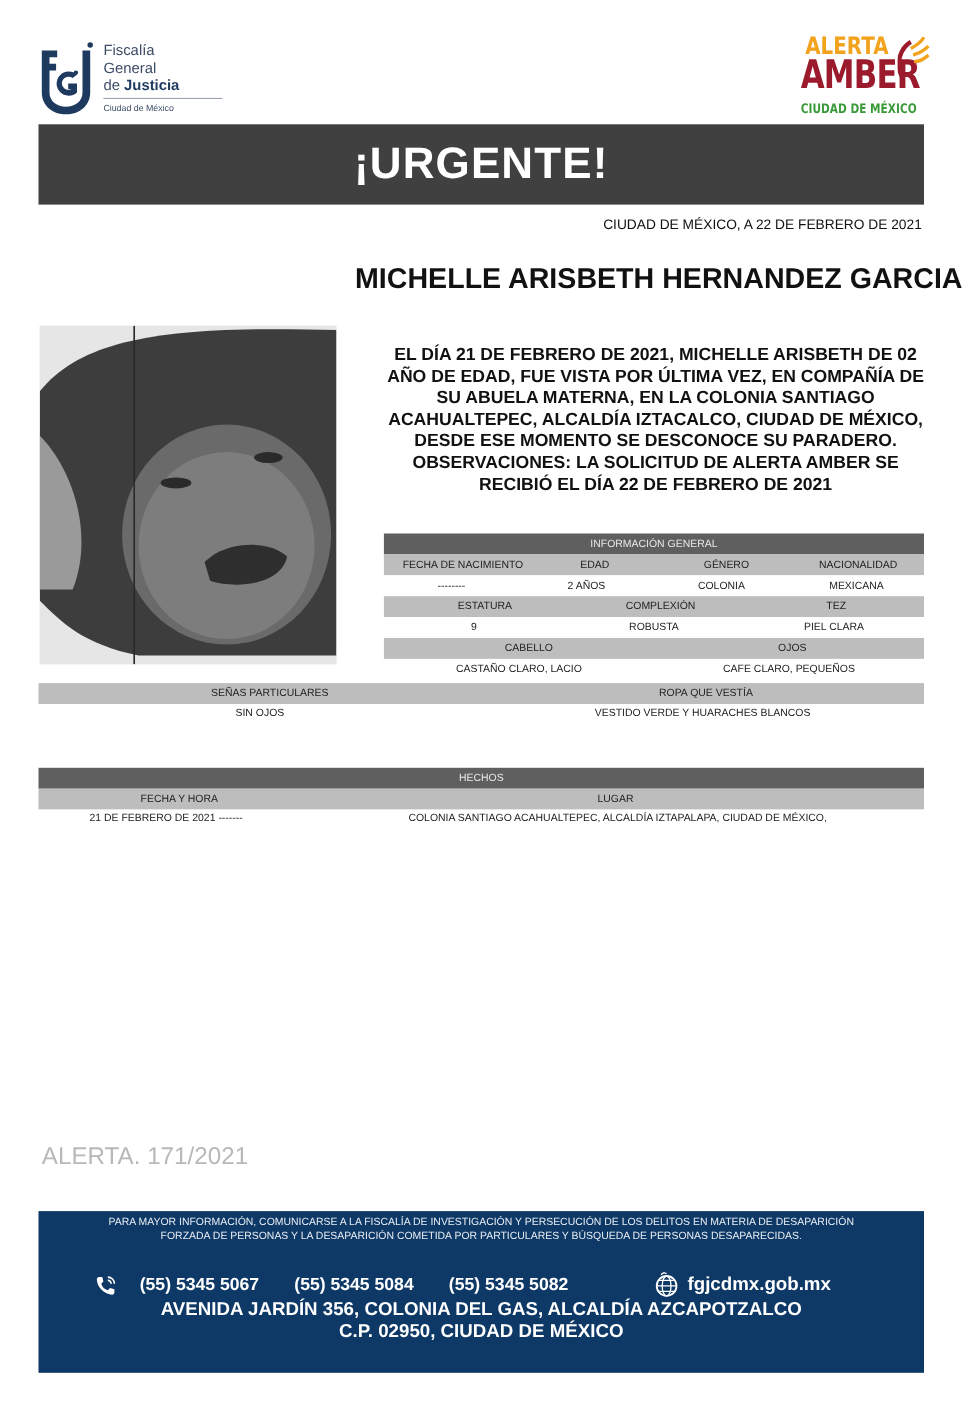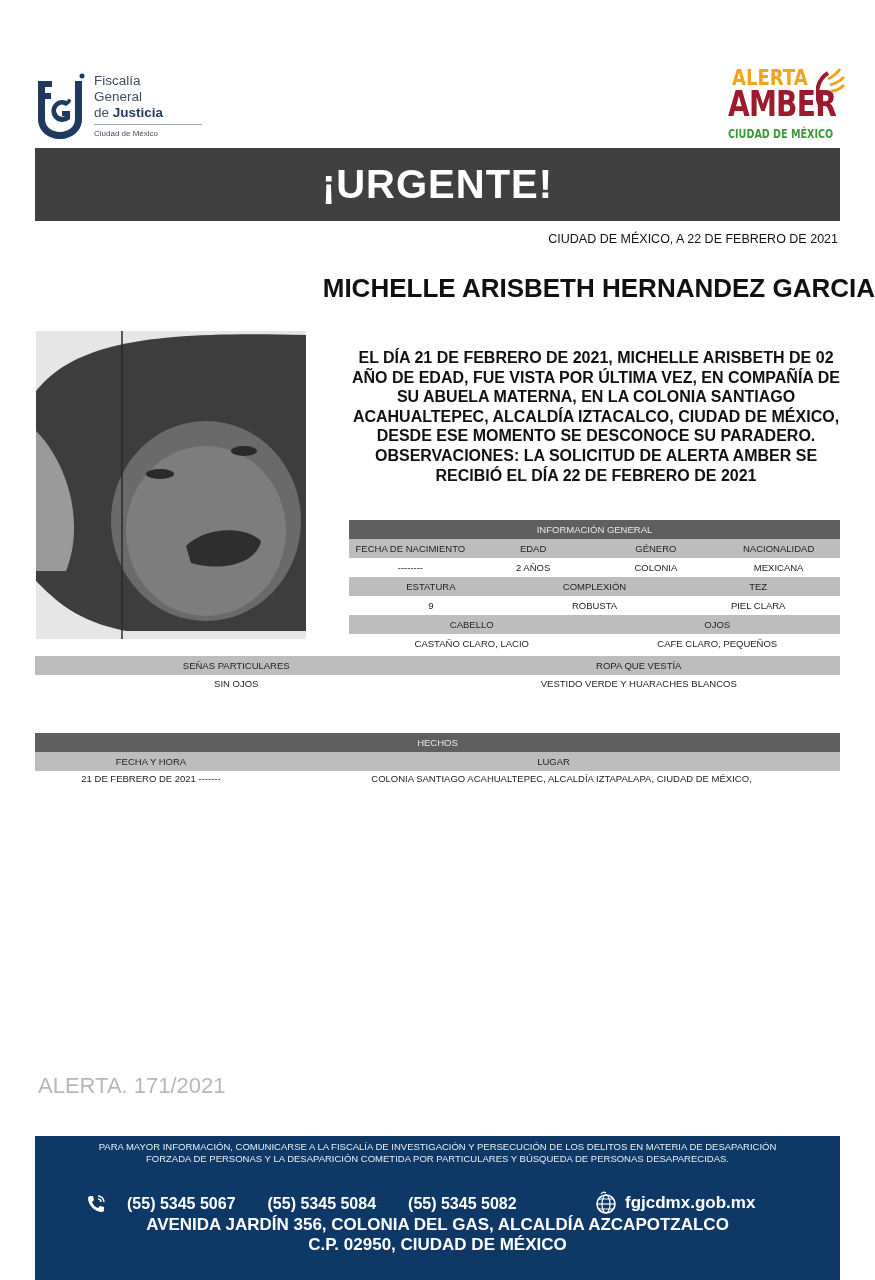--- a/index.html
+++ b/index.html
@@ -1,17 +1,17 @@
 <!DOCTYPE html>
 <html><head>
 <meta charset="utf-8">
 <style>
   html, body { margin:0; padding:0; background:#ffffff; }
   body { width:875px; height:1280px; position:relative; font-family:"Liberation Sans", sans-serif; color:#111; overflow:hidden; }
-  .abs { position:absolute;margin-top:35px; }
+  .abs { position:absolute; }
 
   
   .fgj-logo { left:36px; top:32px; width:140px; height:76px; }
   .fgj-mark { position:absolute; left:0; top:6px; width:50px; height:66px; }
   .fgj-text { position:absolute; left:58px; top:6px; color:#3d4d66; font-size:13.5px; line-height:16px; }
   .fgj-text b { color:#1f3a5f; font-weight:700; }
   .fgj-line { position:absolute; left:58px; top:57px; width:108px; height:1px; background:#9aa3ae; }
   .fgj-sub { position:absolute; left:58px; top:62px; font-size:8px; color:#3d4d66; }
 
   .amber-logo { left:726px; top:26px; width:120px; height:84px; }
@@ -28,21 +28,21 @@
 
   .photo { left:36px; top:296px; width:270px; height:308px; overflow:hidden; background:#eaeaea; }
 
   .desc { left:350px; top:313px; width:492px; text-align:center; font-weight:700; font-size:16px; line-height:19.6px; color:#111; }
 
   
   .info { left:349px; top:485px; width:491px; font-size:9.5px; color:#222; }
   .trow { display:flex; align-items:center; }
   .trow > div { flex:1; text-align:center; }
   .hdr-dark { background:#5f5f5f; color:#e8e8e8; height:19px; }
-  .hdr-light { background:#bdbdbd; color:#222; height:19px; }
+  .hdr-light { background:#bdbdbd; color:#222; height:19px;padding-left:12px; }
   .val { background:#fff; color:#222; height:19px; }
 
   .sep-table { left:35px; top:621px; width:805px; font-size:9.5px; }
   .hechos-table { left:35px; top:698px; width:805px; font-size:9.5px; }
 
   .alert-num { left:38px; top:1038px; font-size:22px; color:#b8b8b8; }
 
   .footer { left:35px; top:1101px; width:805px; height:147px; background:#0e3966; color:#fff; }
   .footer-note { position:absolute; left:0; width:805px; top:5px; text-align:center; font-size:9.5px; line-height:12px; color:#e9eef5; }
   .footer-phones { position:absolute; left:50px; top:57px; font-weight:700; font-size:16px; display:flex; align-items:center; gap:12px; white-space:nowrap; }

